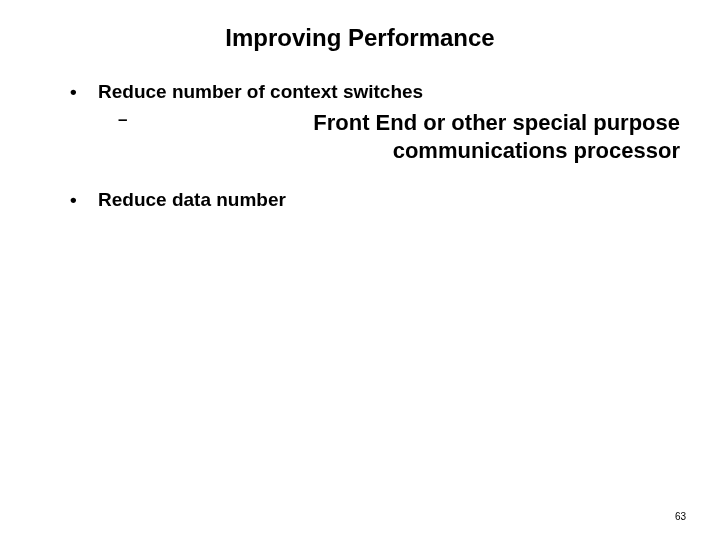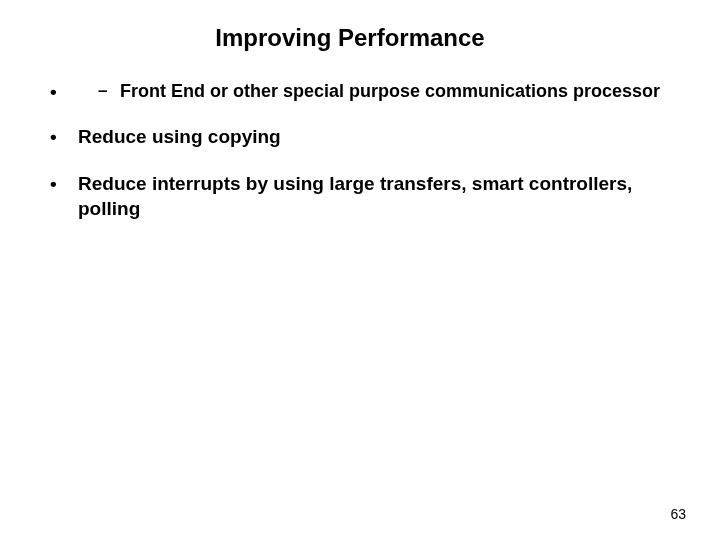--- a/index.html
+++ b/index.html
@@ -9,21 +9,21 @@
     height: 540px;
     background: #ffffff;
     font-family: Arial, Helvetica, sans-serif;
     color: #000;
     position: relative;
   }
   .slide {
     box-sizing: border-box;
     width: 720px;
     height: 540px;
-    padding: 24px 40px 30px 20px;
+    padding: 24px 40px 30px 40px;
     position: relative;
   }
   .title {
     text-align: center;
     font-weight: 700;
     font-size: 24px;
     margin: 0 0 28px 0;
   }
   ul.top {
     list-style: none;
@@ -47,57 +47,56 @@
     font-weight: 700;
   }
   ul.sub {
     list-style: none;
     margin: 4px 0 0 0;
     padding: 0 0 0 20px;
   }
   ul.sub > li {
     position: relative;
     font-weight: 700;
-    font-size: 18px;
+    font-size: 22px;
     line-height: 1.3;
     padding-left: 22px;
     margin: 2px 0 0 0;
+    text-align: right;
   }
   ul.sub > li::before {
     content: "–";
     position: absolute;
     left: 0;
     top: 0;
     font-size: 17px;
     font-weight: 700;
   }
   .pagenum {
     position: absolute;
     bottom: 18px;
     right: 34px;
-    font-size: 14px;
+    font-size: 10px;
     color: #000;
   }
 </style>
 </head>
 <body>
 
 <div class="slide">
   <h1 class="title">Improving Performance</h1>
 
   <ul class="top">
     <li>
+      <span>Reduce number of context switches</span>
       <ul class="sub">
         <li>
           <span>Front End or other special purpose communications processor</span>
         </li>
       </ul>
     </li>
     <li>
-      <span>Reduce using copying</span>
-    </li>
-    <li>
-      <span>Reduce interrupts by using large transfers, smart controllers, polling</span>
+      <span>Reduce data number</span>
     </li>
   </ul>
 
   <div class="pagenum">63</div>
 </div>
 
 </body></html>

